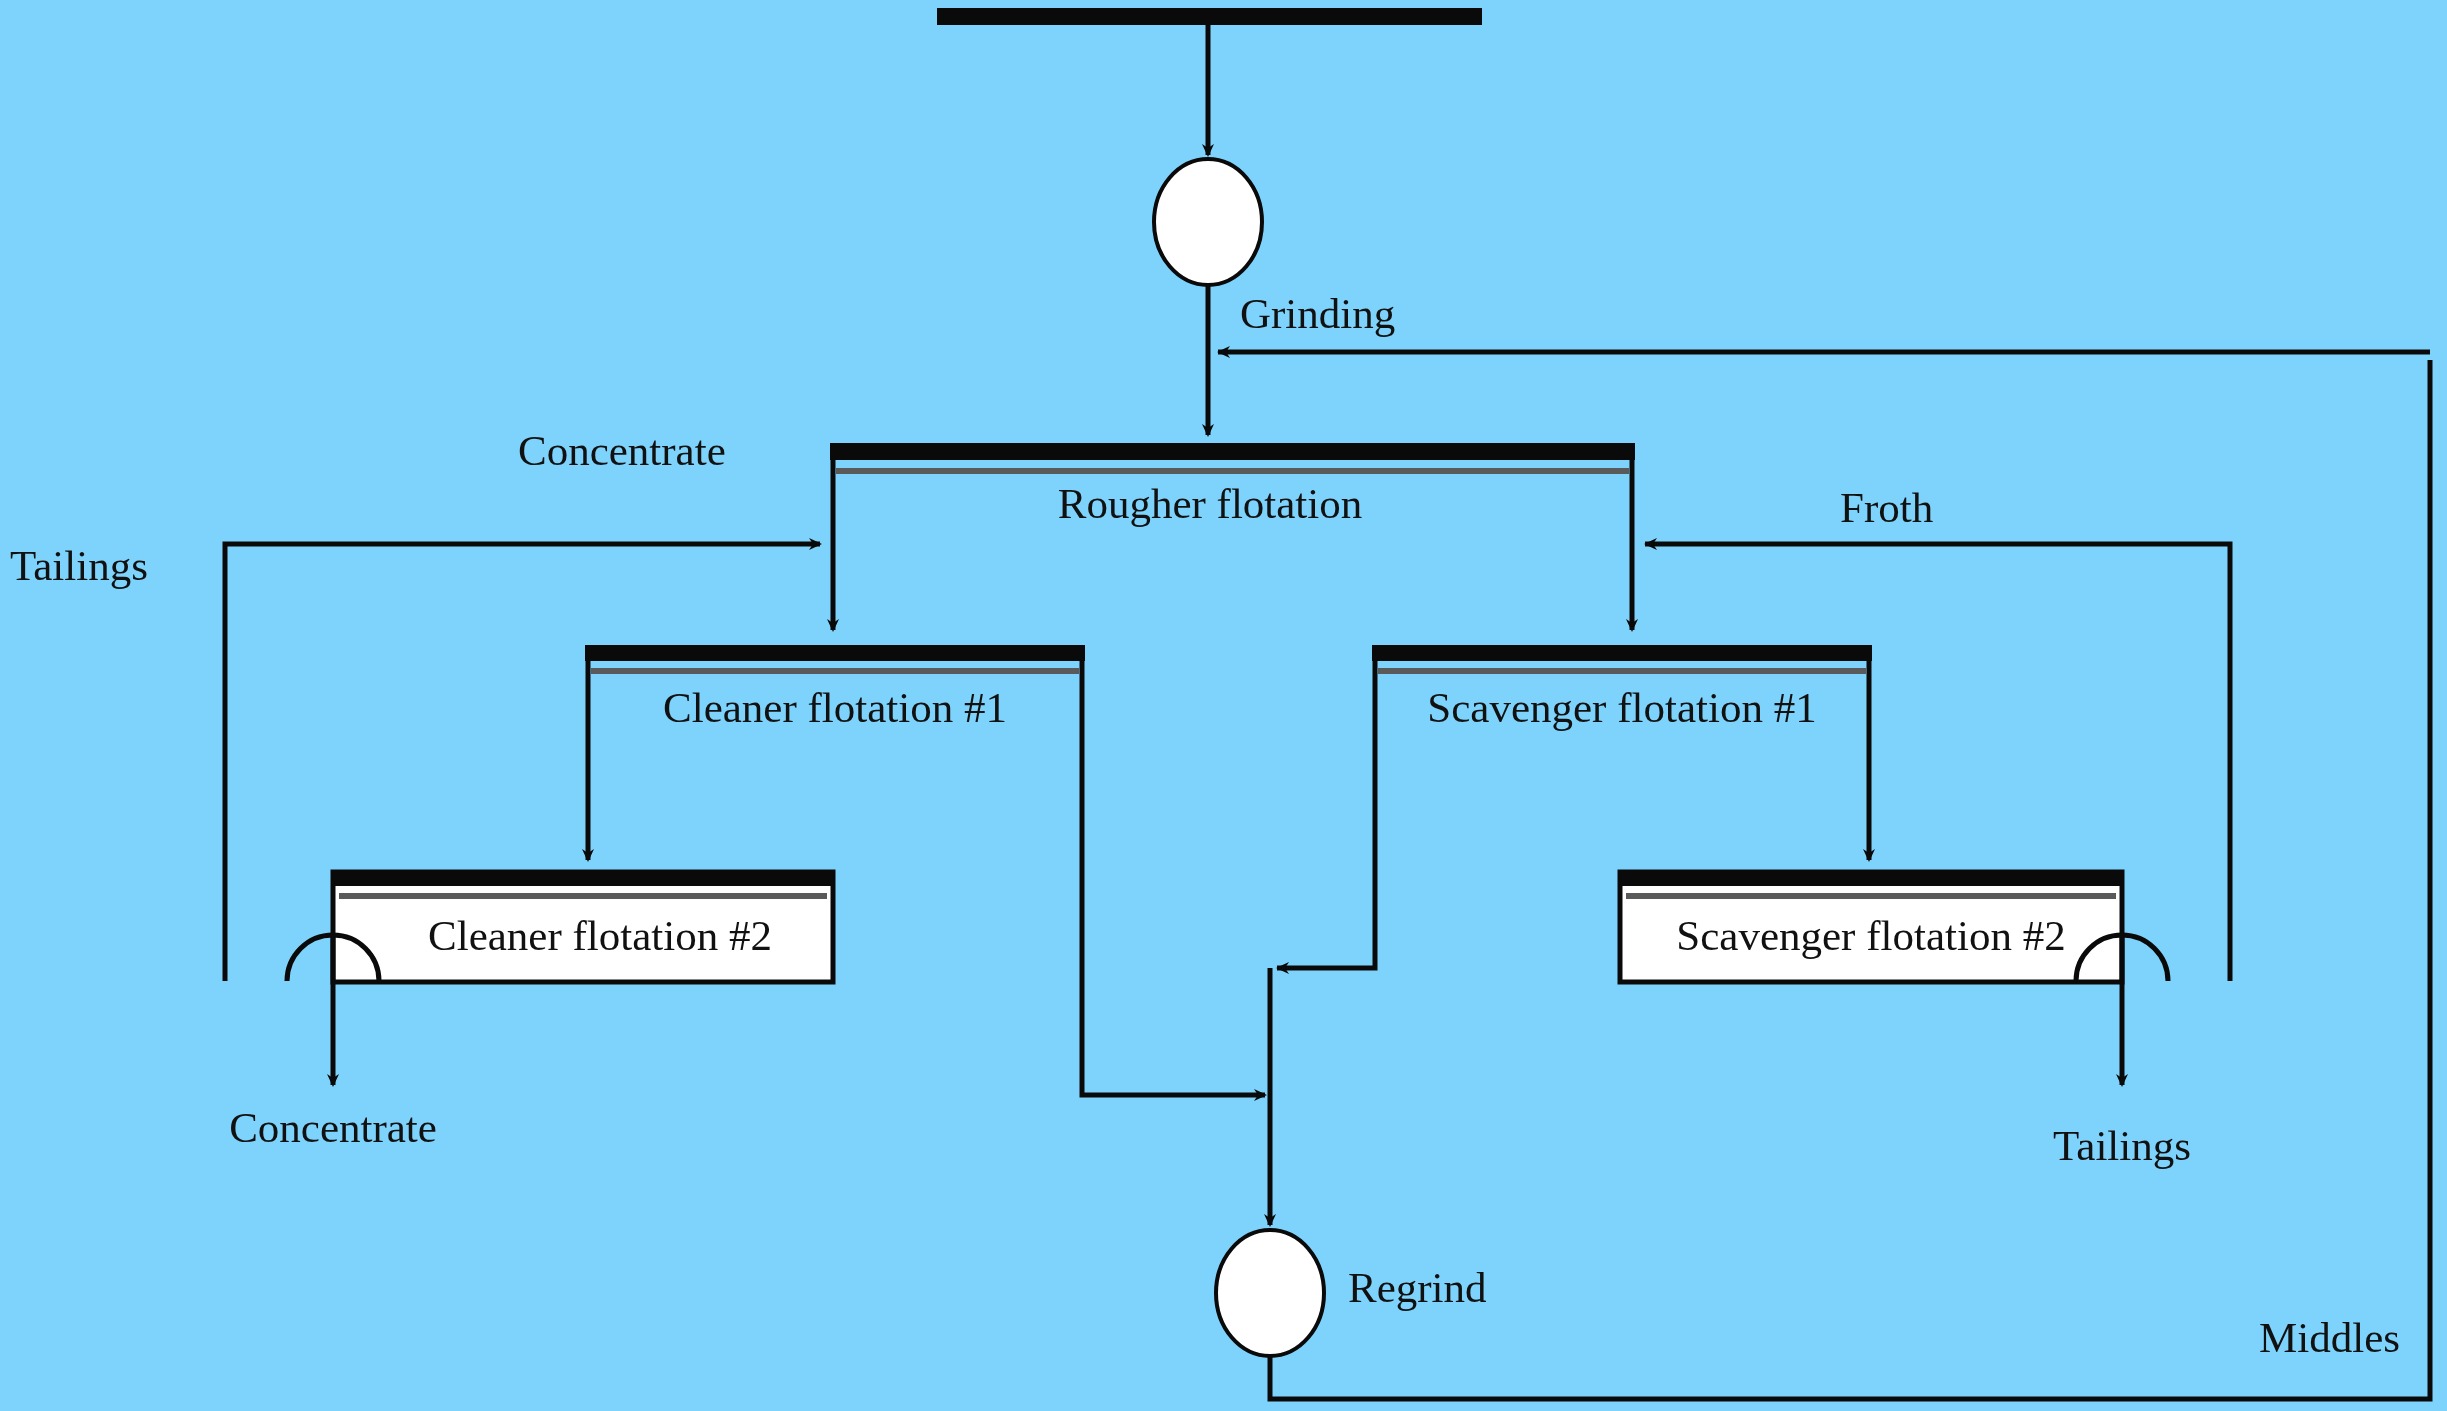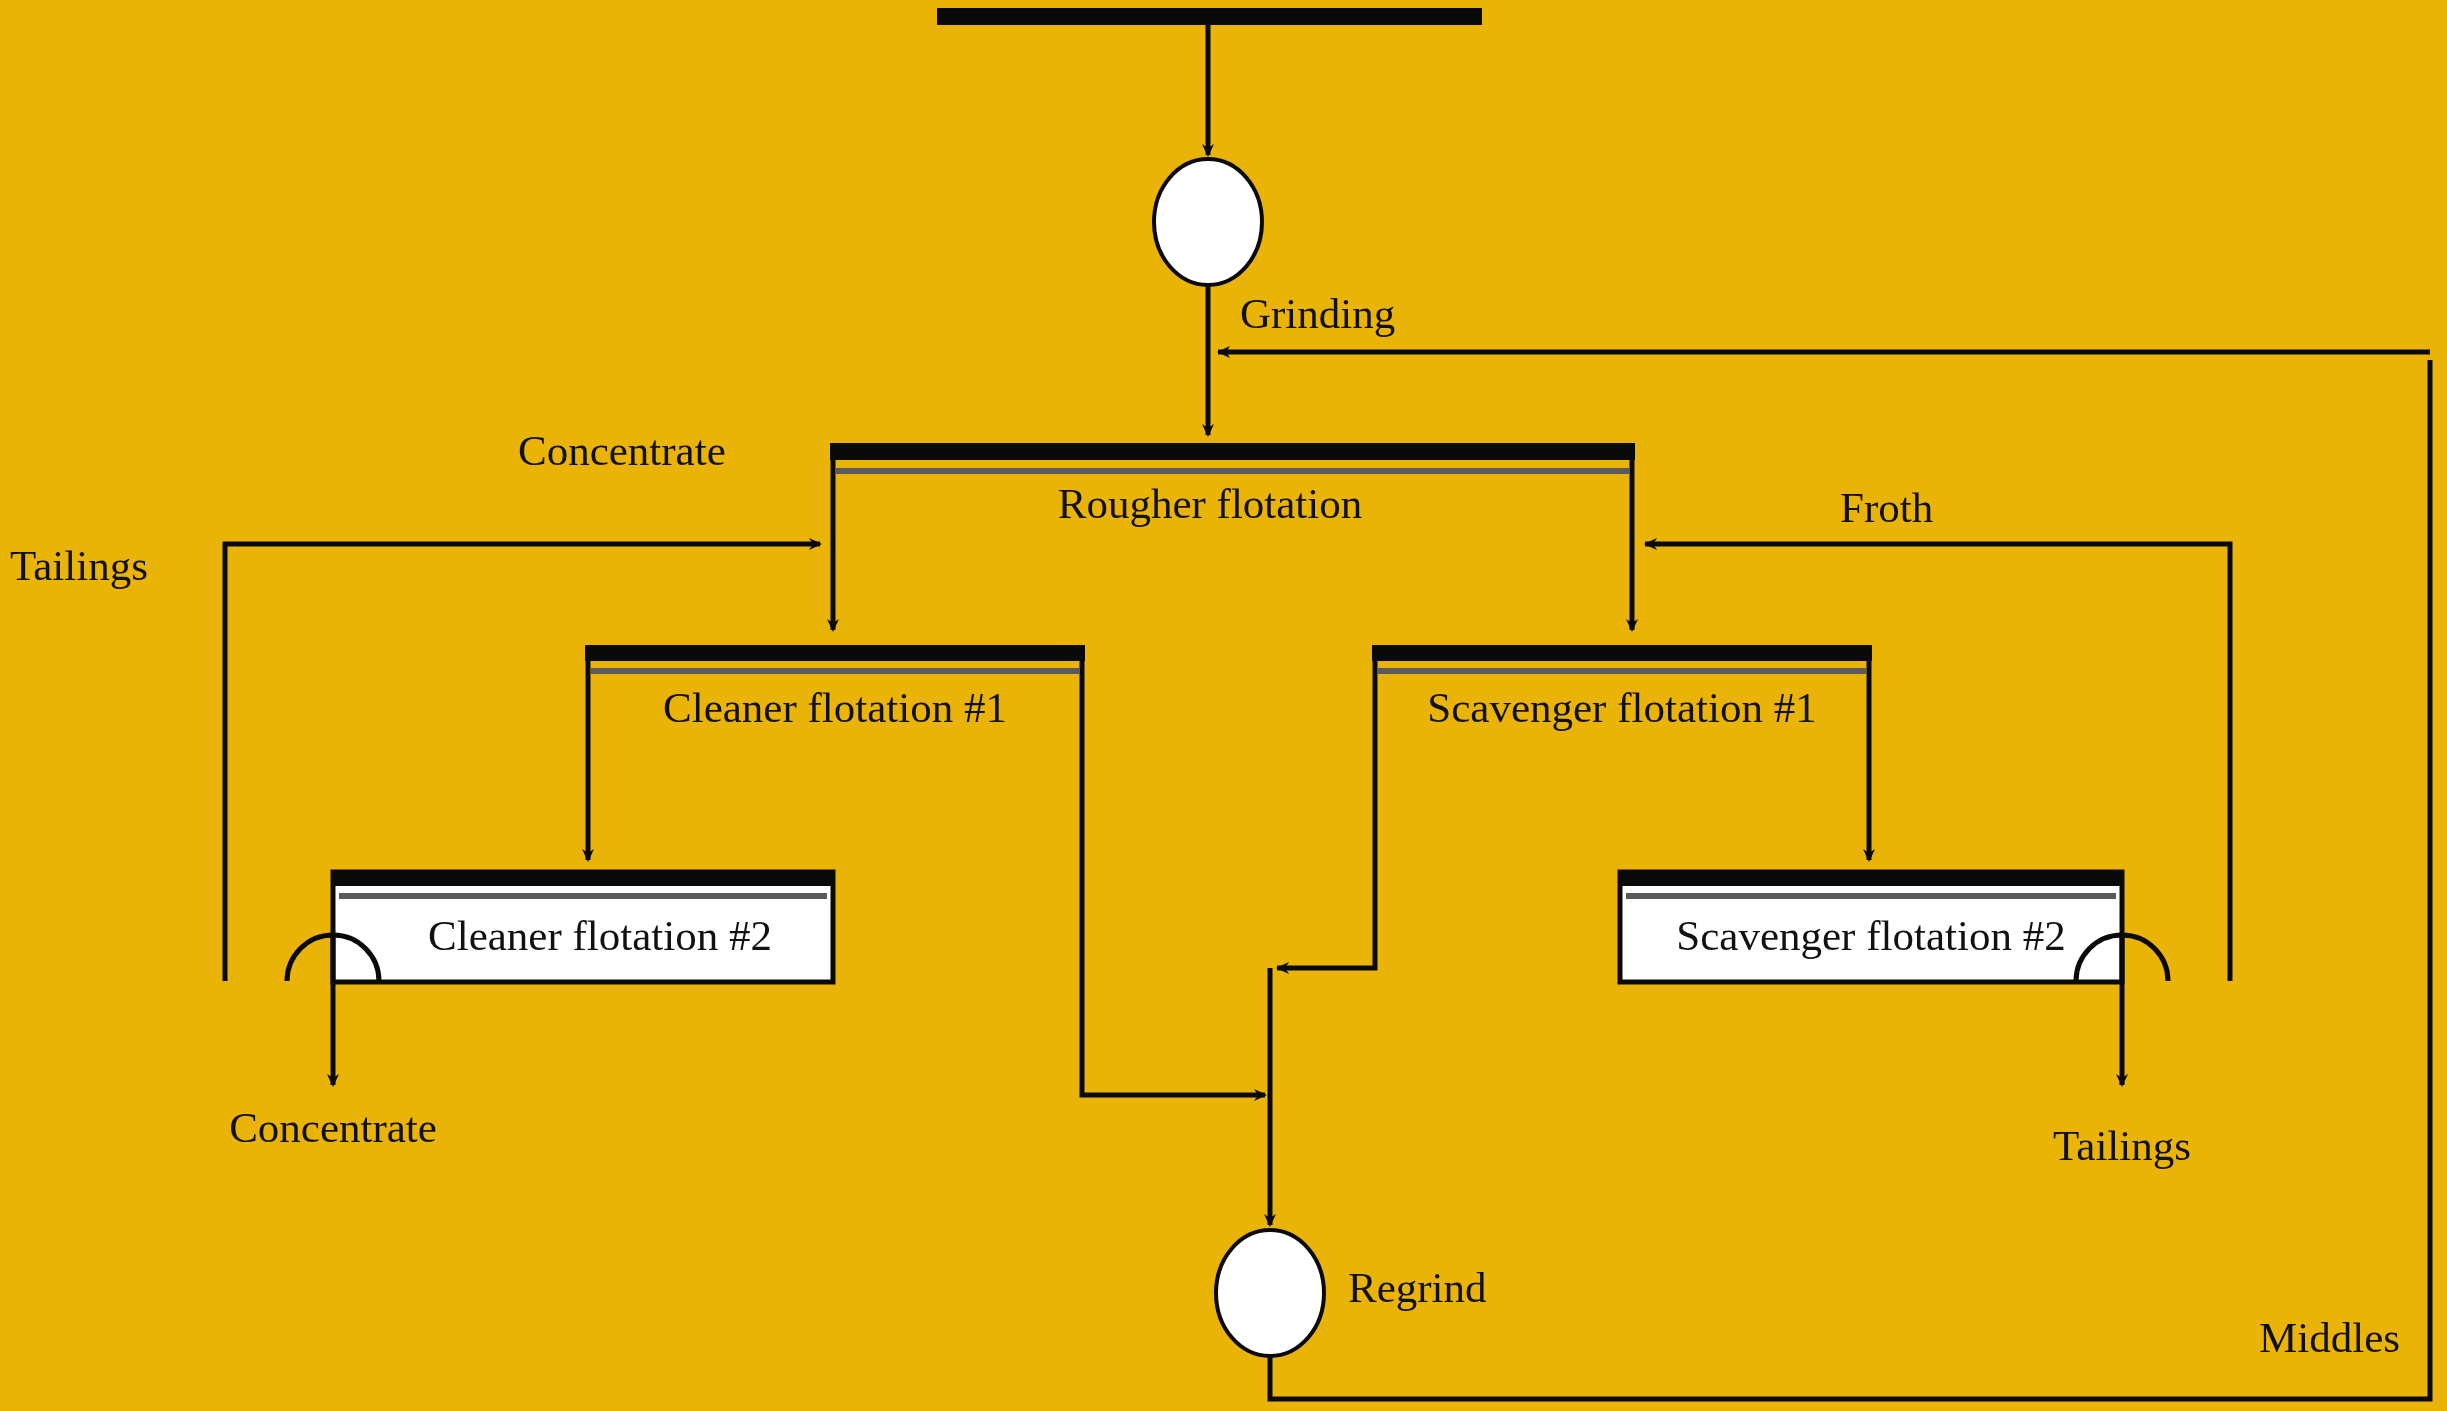--- a/index.html
+++ b/index.html
@@ -7,21 +7,21 @@
     padding: 0;
     background: #ffffff;
   }
   body {
     font-family: "Liberation Serif", "DejaVu Serif", serif;
   }
   #flowsheet-root {
     position: relative;
     width: 2447px;
     height: 1411px;
-    background: #eab308;
+    background: #7dd3fc;
     overflow: hidden;
   }
   svg#flow-svg {
     position: absolute;
     top: 0;
     left: 0;
     width: 2447px;
     height: 1411px;
     display: block;
   }

